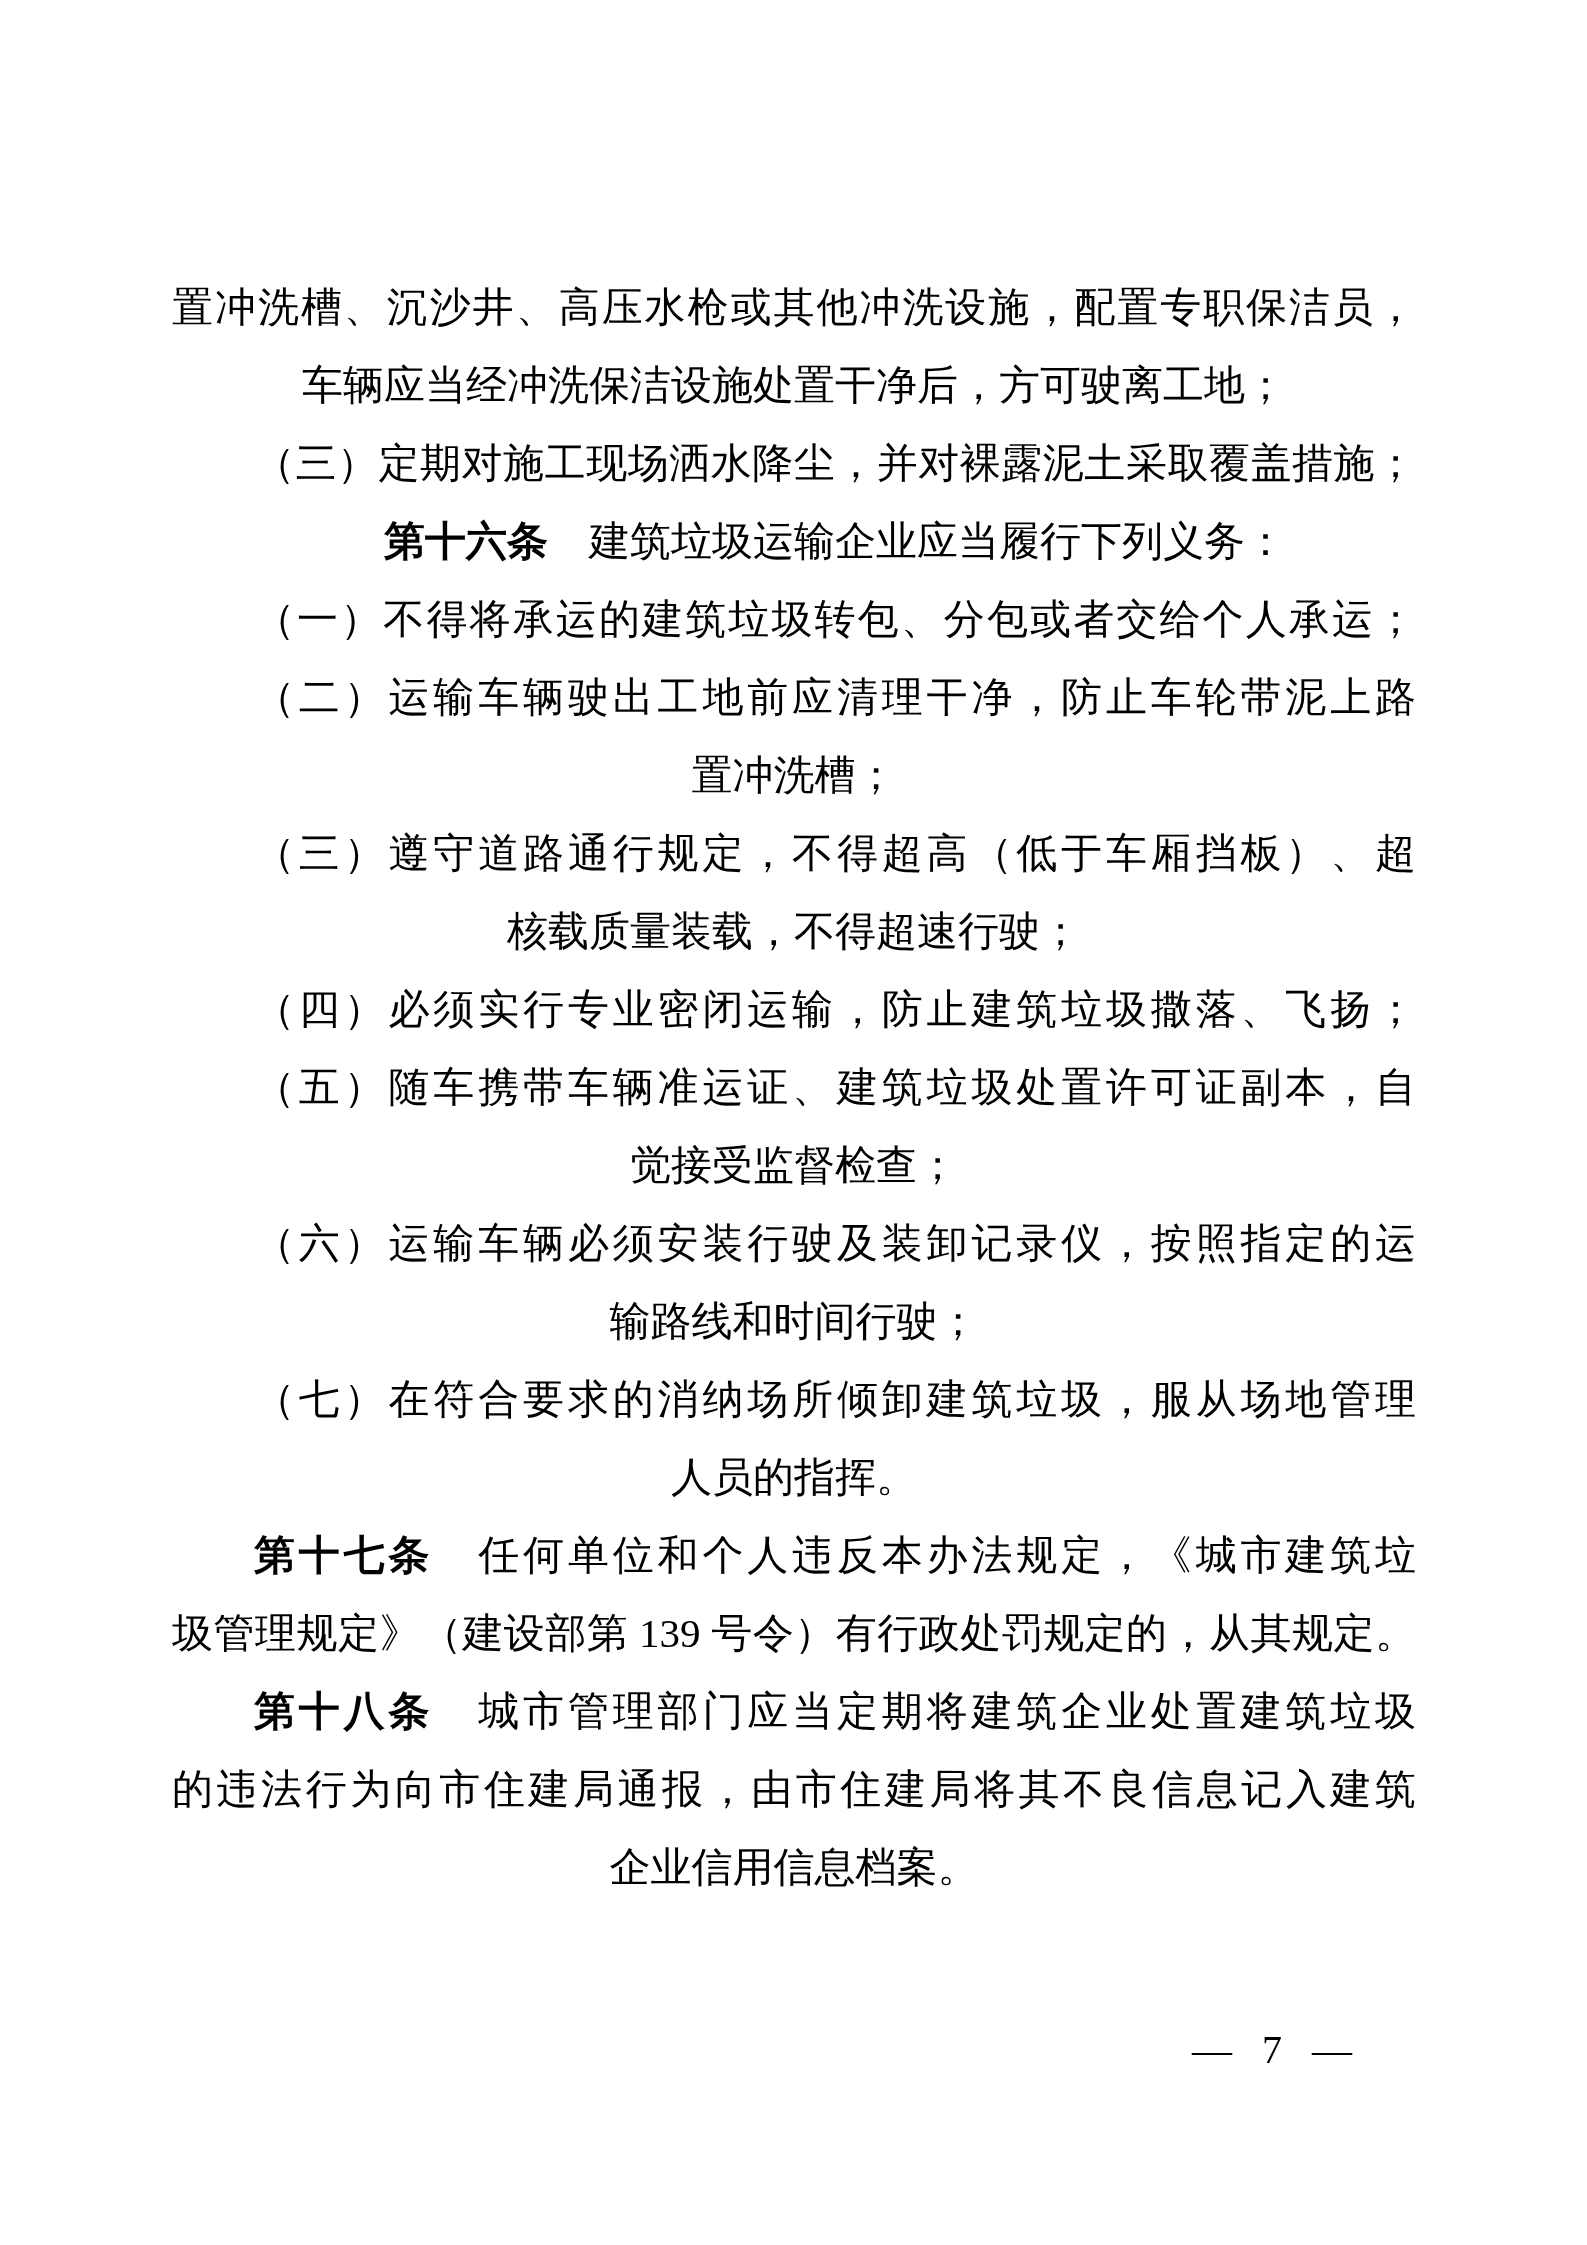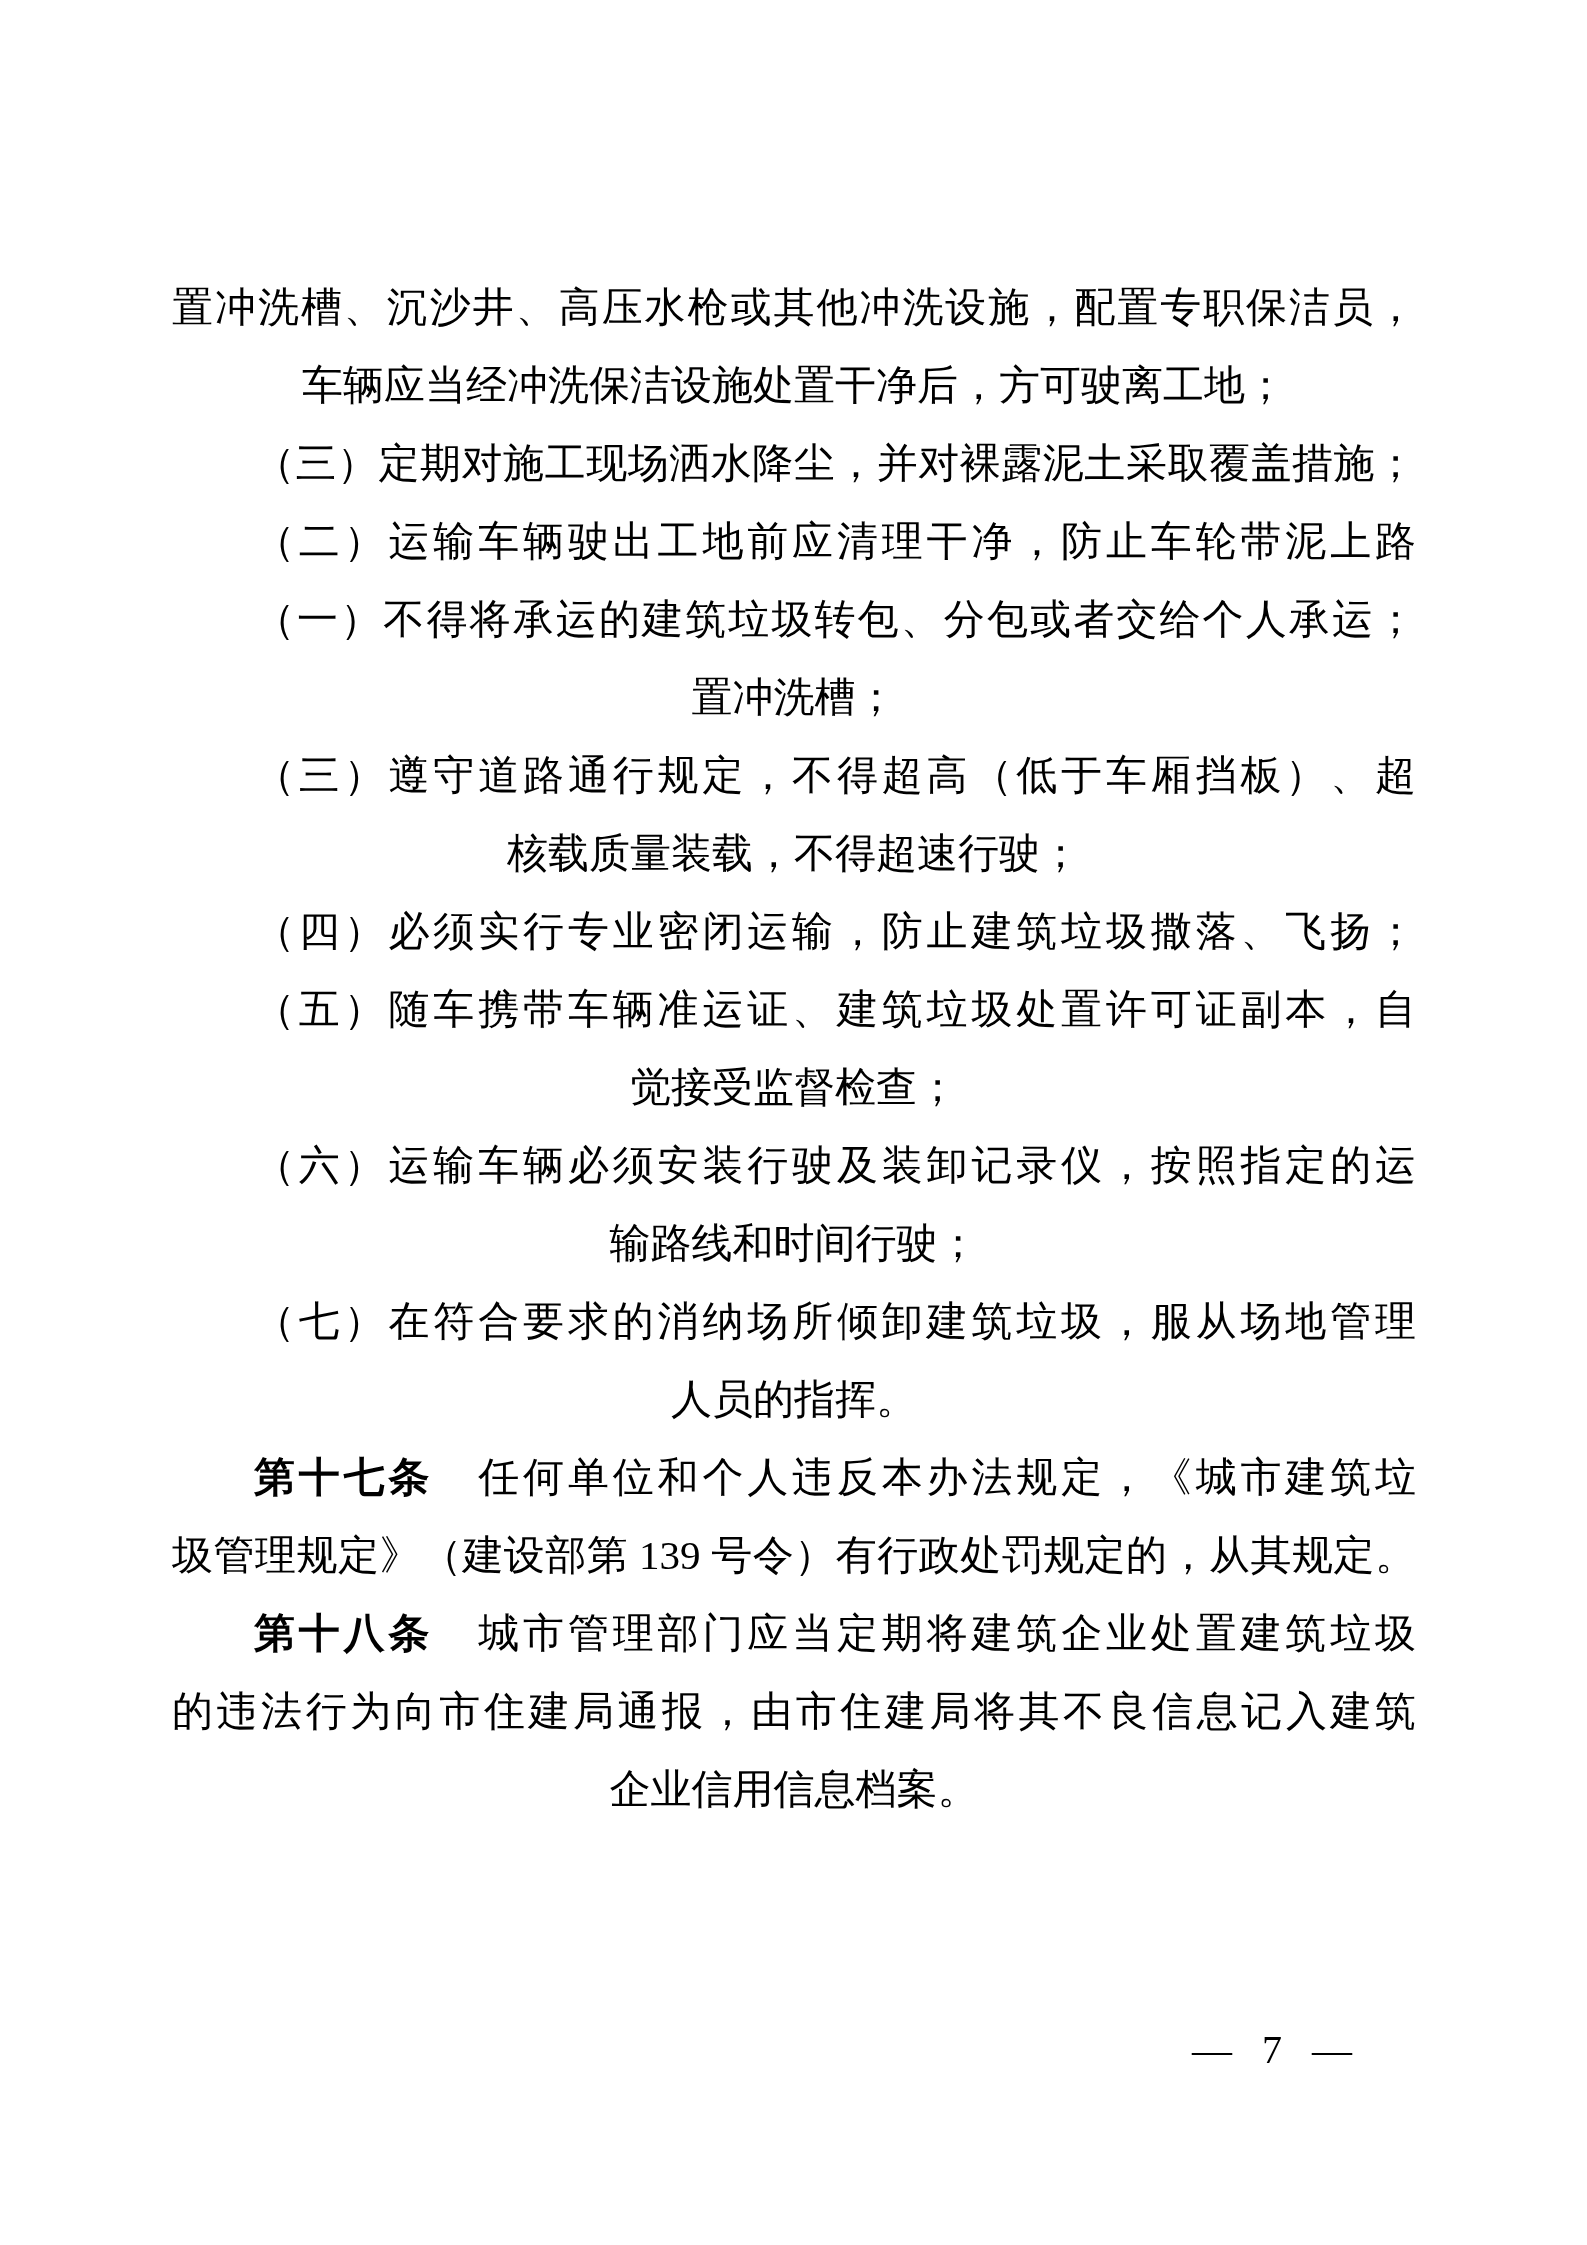--- a/index.html
+++ b/index.html
@@ -56,22 +56,23 @@
   }
 </style>
 </head>
 <body>
 
 <div class="page">
   <div class="content">
     <div class="line fill"><b class="art"></b><span>置冲洗槽、沉沙井、高压水枪或其他冲洗设施，配置专职保洁员，</span></div>
     <div class="line end"><b class="art"></b><span>车辆应当经冲洗保洁设施处置干净后，方可驶离工地；</span></div>
     <div class="line fill ind"><b class="art"></b><span>（三）定期对施工现场洒水降尘，并对裸露泥土采取覆盖措施；</span></div>
+    <div class="line end ind"><b class="art">第十六条</b><span>　建筑垃圾运输企业应当履行下列义务：</span></div>
+    <div class="line fill ind"><b class="art"></b><span>（一）不得将承运的建筑垃圾转包、分包或者交给个人承运；</span></div>
     <div class="line fill ind"><b class="art"></b><span>（二）运输车辆驶出工地前应清理干净，防止车轮带泥上路</span></div>
-    <div class="line fill ind"><b class="art"></b><span>（一）不得将承运的建筑垃圾转包、分包或者交给个人承运；</span></div>
     <div class="line end"><b class="art"></b><span>置冲洗槽；</span></div>
     <div class="line fill ind"><b class="art"></b><span>（三）遵守道路通行规定，不得超高（低于车厢挡板）、超</span></div>
     <div class="line end"><b class="art"></b><span>核载质量装载，不得超速行驶；</span></div>
     <div class="line fill ind"><b class="art"></b><span>（四）必须实行专业密闭运输，防止建筑垃圾撒落、飞扬；</span></div>
     <div class="line fill ind"><b class="art"></b><span>（五）随车携带车辆准运证、建筑垃圾处置许可证副本，自</span></div>
     <div class="line end"><b class="art"></b><span>觉接受监督检查；</span></div>
     <div class="line fill ind"><b class="art"></b><span>（六）运输车辆必须安装行驶及装卸记录仪，按照指定的运</span></div>
     <div class="line end"><b class="art"></b><span>输路线和时间行驶；</span></div>
     <div class="line fill ind"><b class="art"></b><span>（七）在符合要求的消纳场所倾卸建筑垃圾，服从场地管理</span></div>
     <div class="line end"><b class="art"></b><span>人员的指挥。</span></div>

